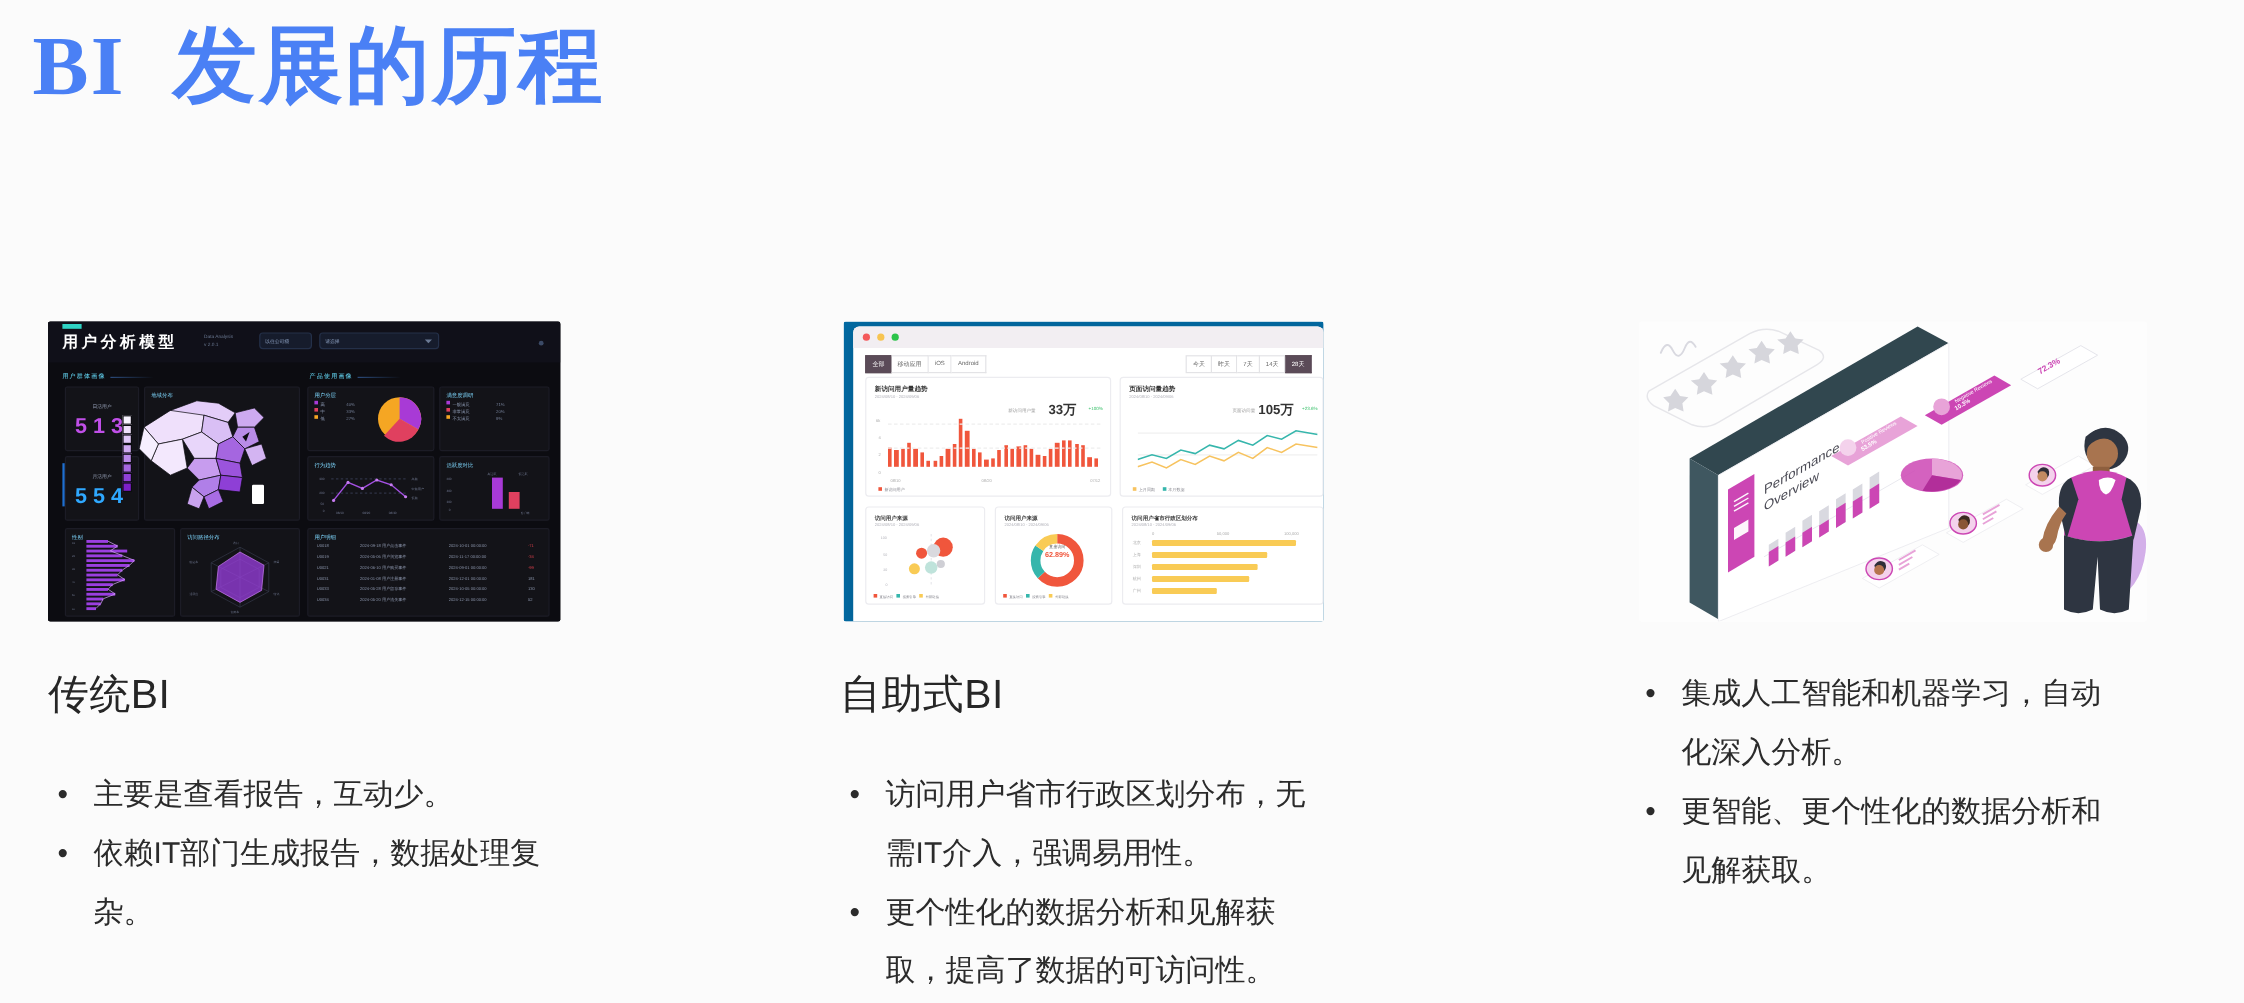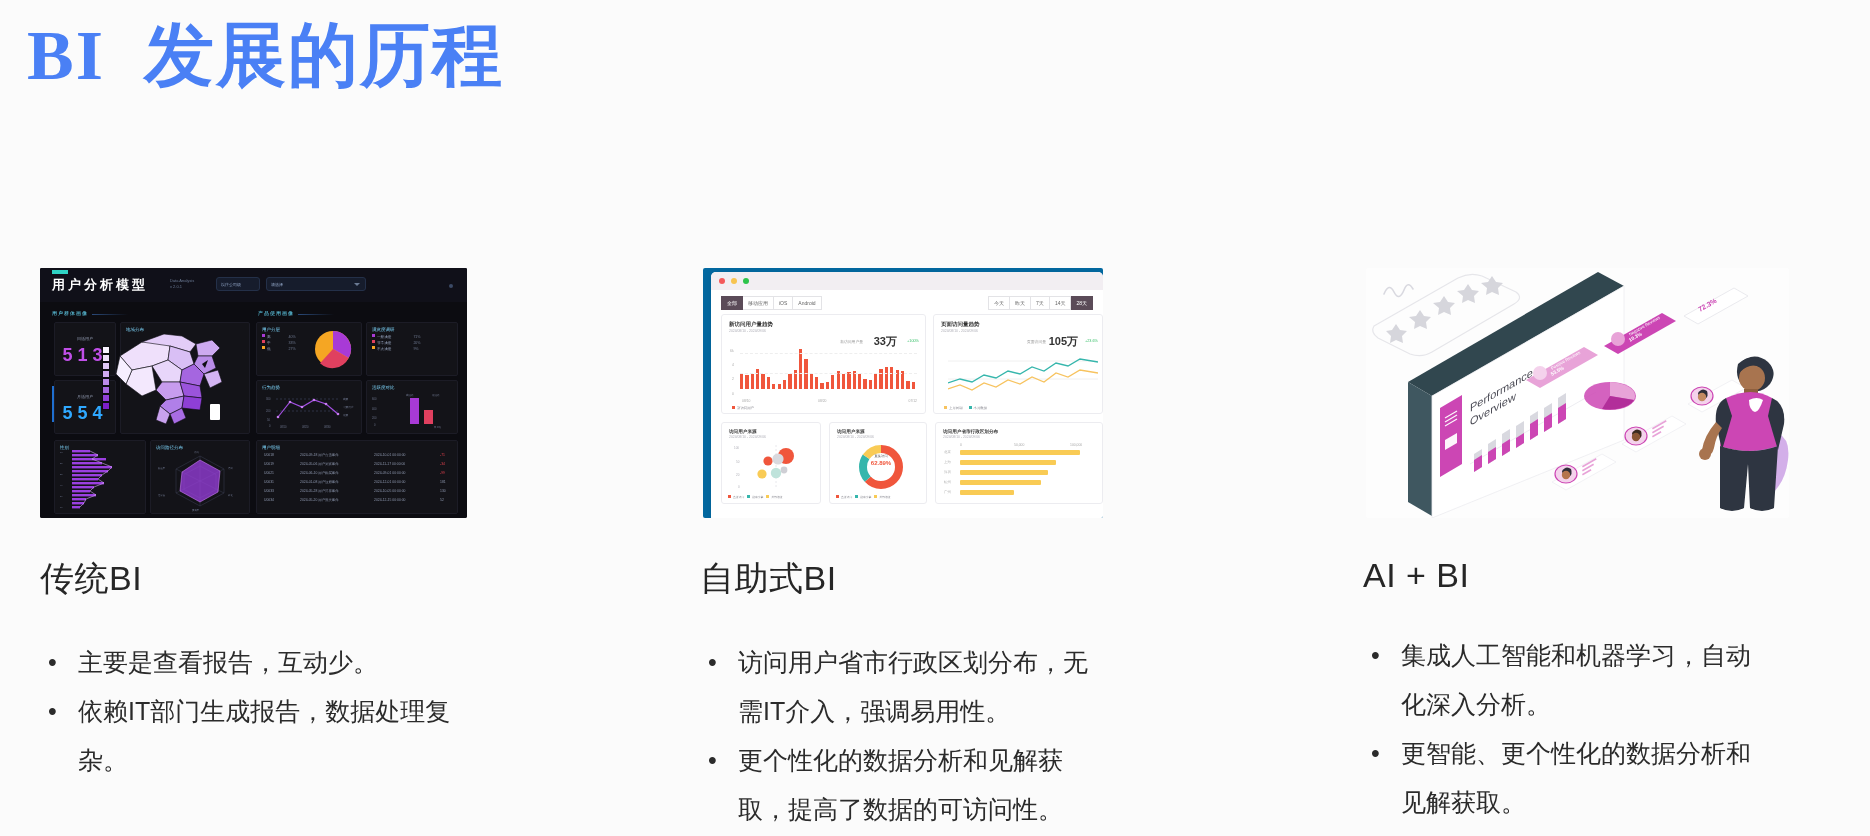--- a/index.html
+++ b/index.html
@@ -642,21 +642,20 @@
               <path d="M406 130 q14 6 12 26 l-6 26 q-6 -20 -10 -34 Z" fill="#2e3541"></path>
               <path d="M383 132 q8 -4 14 0 q-4 12 -8 12 q-6 -2 -6 -12 Z" fill="#ffffff"></path>
               <path d="M354 178 q30 10 58 0 l-4 62 q-12 6 -24 0 l-2 -44 l-4 44 q-12 6 -24 0 Z" fill="#2e3541"></path>
               <path d="M350 154 q-12 14 -14 28 q-2 6 4 6 q6 0 8 -8 q2 -12 8 -20 Z" fill="#a8744f"></path>
               <circle cx="339" cy="186" r="6" fill="#a8744f"></circle>
             </g>
           </svg>
         </div>
       </div>
 
-      <div class="heading">AI + BI</div>
       <ul class="bullets" style="max-width:400px;">
         <li>集成人工智能和机器学习，自动化深入分析。</li>
         <li>更智能、更个性化的数据分析和见解获取。</li>
       </ul>
     </div>
 
   </div>
 </div>
 
 </body></html>

